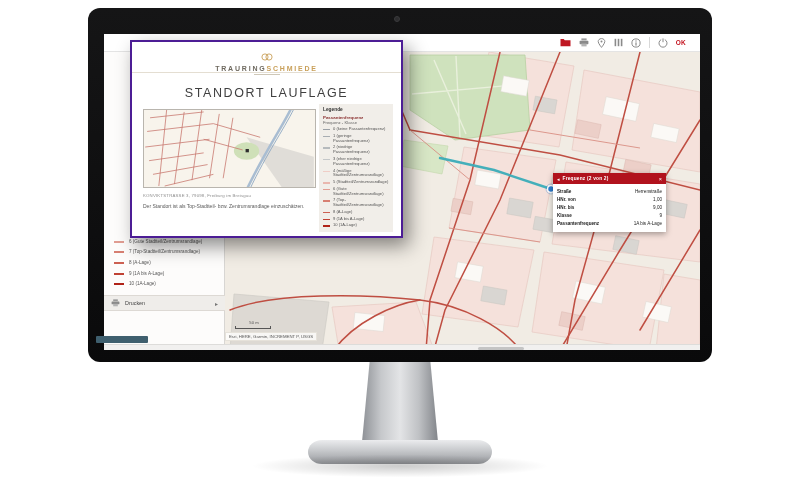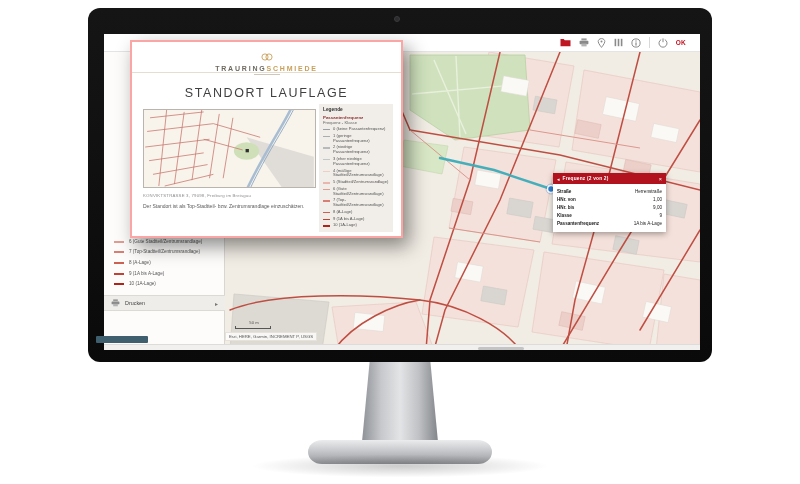--- a/index.html
+++ b/index.html
@@ -66,21 +66,21 @@
               padding:0 7px; }
   .sb-print .lab { font-size:5.4px; color:#444; margin-left:5px; }
   .sb-print .chev { margin-left:auto; color:#777; font-size:6px; }
 
   
   .hscroll { position:absolute; left:0; top:310px; width:596px; height:6px; background:#f1f0ef; border-top:1px solid #dddcda; }
   .hthumb { position:absolute; left:374px; top:2px; width:46px; height:3px; background:#c4c4c4; border-radius:2px; }
 
   
   .report { position:absolute; left:26px; top:6px; width:273px; height:198px; background:#fff;
-            border:2px solid #fca5a5; box-shadow:6px 8px 18px rgba(0,0,0,.45); }
+            border:2px solid #4c1d95; box-shadow:6px 8px 18px rgba(0,0,0,.45); }
   .brand { position:absolute; left:0; top:5px; width:100%; text-align:center; }
   .brand-name { font-size:7px; letter-spacing:1.8px; font-weight:600; }
   .brand-left { color:#6f6a60; }
   .brand-right { color:#c9a05a; }
   .brand-rule { width:26px; height:1px; background:#cfc8b8; margin:2px auto 0 auto; }
   .report-hr { position:absolute; left:0; top:30px; width:100%; border-top:1px solid #e4ded2; }
   .report-title { position:absolute; left:0; top:44px; width:100%; text-align:center;
                   font-size:12.5px; letter-spacing:1.6px; color:#3f3f3f; font-weight:500; }
   .minimap { position:absolute; left:11px; top:67px; width:173px; height:79px; border:1px solid #b9b5ae; background:#f8f4ec; }
   .map-caption { position:absolute; left:11px; top:151px; width:180px; font-size:4.3px; color:#8c8c8c; letter-spacing:.2px; }

